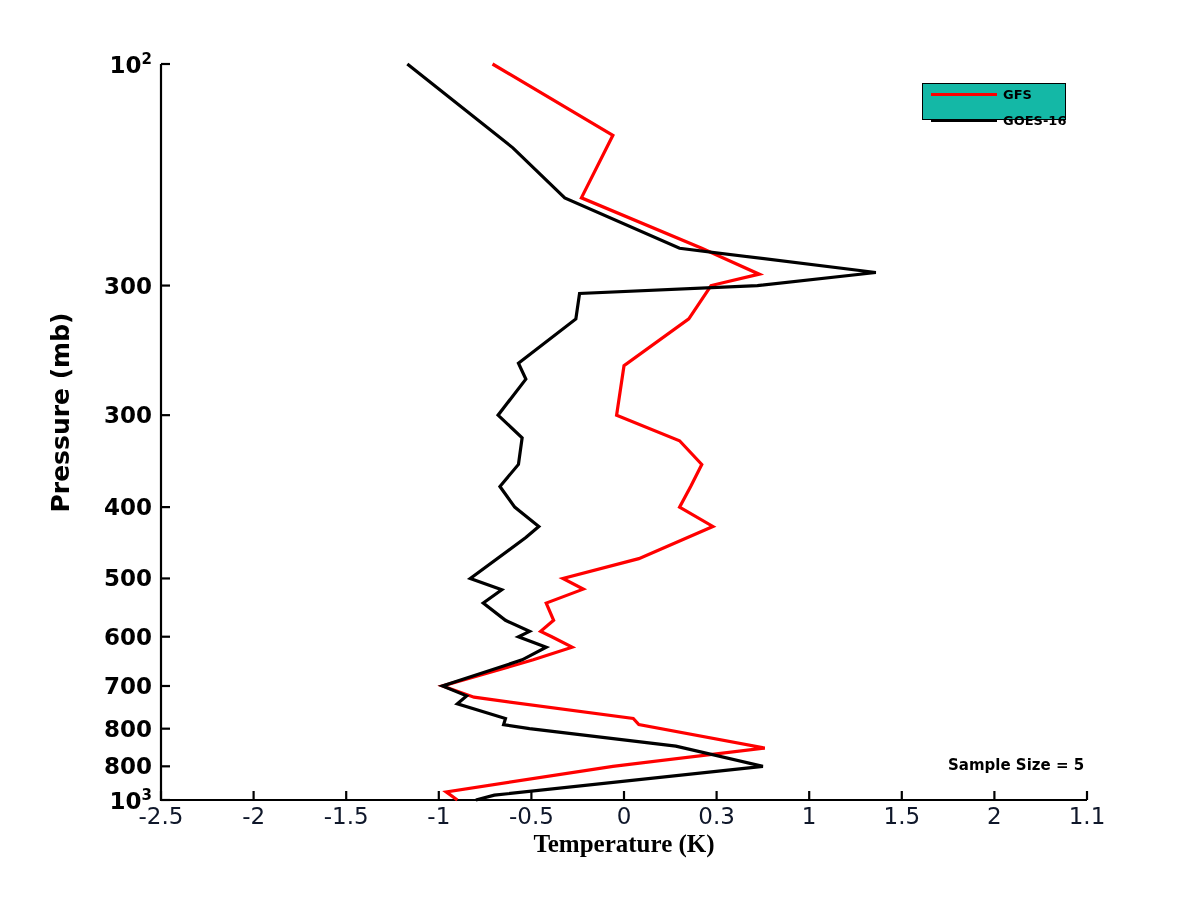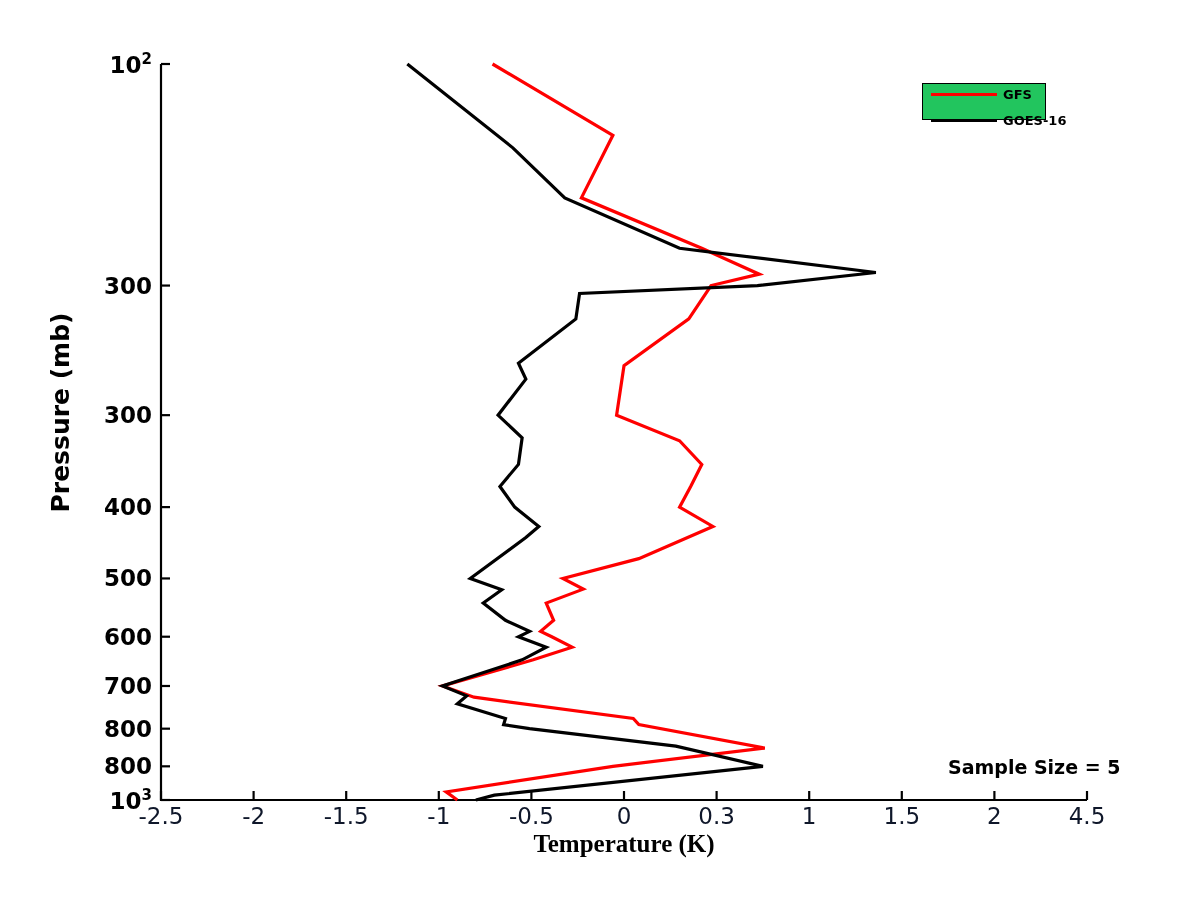--- a/index.html
+++ b/index.html
@@ -73,33 +73,33 @@
     width: 90px;
   }
   .tick-y sup, .tick-exp {
     font-size: 15px;
     vertical-align: super;
   }
   .sample-size {
     position: absolute;
     left: 948px;
     top: 756px;
-    font-size: 19px;
+    font-size: 15px;
     font-weight: bold;
     color: #000000;
     white-space: nowrap;
   }
   .legend-box {
     position: absolute;
     left: 922px;
     top: 83px;
-    width: 124px;
+    width: 144px;
     height: 37px;
     border: 1.6px solid #000000;
-    background: #22c55e;
+    background: #14b8a6;
     box-sizing: border-box;
   }
   .legend-row {
     position: absolute;
     left: 0;
     width: 100%;
     height: 16px;
     display: flex;
     align-items: center;
   }
@@ -160,21 +160,21 @@
       <div class="tick-x" style="left: 161px;">-2.5</div>
       <div class="tick-x" style="left: 253.6px;">-2</div>
       <div class="tick-x" style="left: 346.2px;">-1.5</div>
       <div class="tick-x" style="left: 438.8px;">-1</div>
       <div class="tick-x" style="left: 531.4px;">-0.5</div>
       <div class="tick-x" style="left: 624px;">0</div>
       <div class="tick-x" style="left: 716.6px;">0.3</div>
       <div class="tick-x" style="left: 809.2px;">1</div>
       <div class="tick-x" style="left: 901.8px;">1.5</div>
       <div class="tick-x" style="left: 994.4px;">2</div>
-      <div class="tick-x" style="left: 1087px;">4.5</div>
+      <div class="tick-x" style="left: 1087px;">1.1</div>
     </div>
   <div id="yticks">
       <div class="tick-y" style="top: 64px;">10<span class="tick-exp">2</span></div>
       <div class="tick-y" style="top: 285.558px;">300</div>
       <div class="tick-y" style="top: 415.161px;">300</div>
       <div class="tick-y" style="top: 507.116px;">400</div>
       <div class="tick-y" style="top: 578.442px;">500</div>
       <div class="tick-y" style="top: 636.719px;">600</div>
       <div class="tick-y" style="top: 685.992px;">700</div>
       <div class="tick-y" style="top: 728.674px;">800</div>

